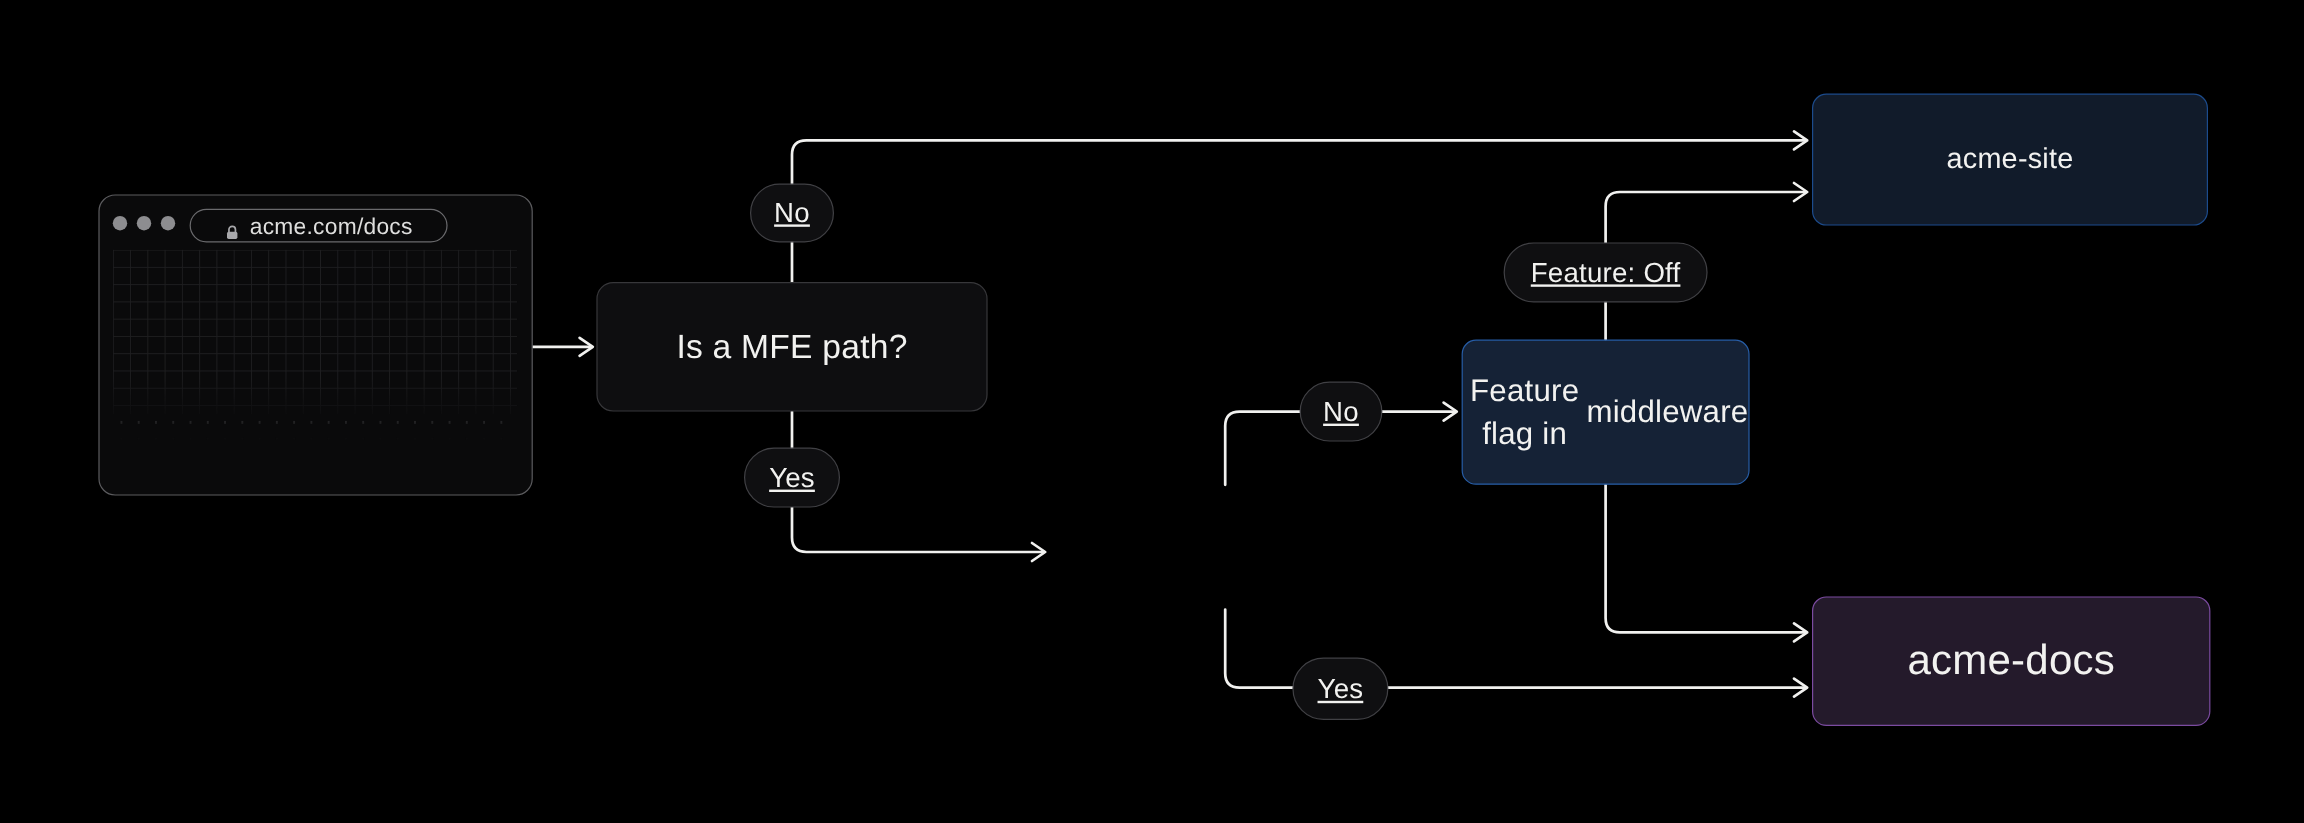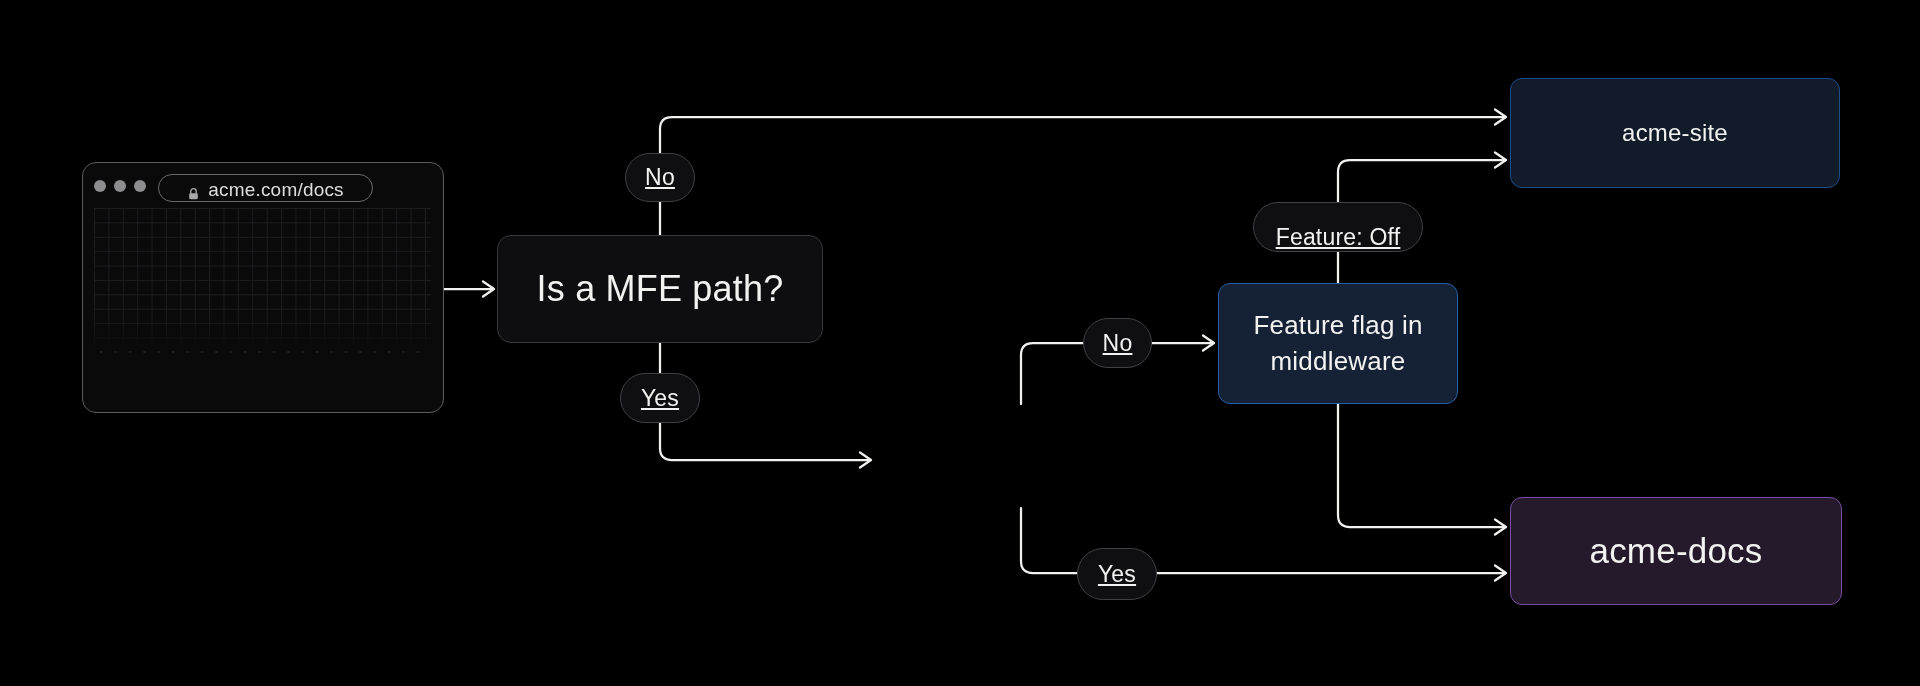--- a/index.html
+++ b/index.html
@@ -43,40 +43,40 @@
     mask-image:linear-gradient(to bottom,#000 78%,rgba(0,0,0,.45) 92%,rgba(0,0,0,.2) 100%);}
   .griddots{position:absolute;left:11px;top:182px;width:337px;height:22px;
     background-image:radial-gradient(circle,#2c2c2e 1px,transparent 1.2px);
     background-size:14.4px 14px;
     -webkit-mask-image:linear-gradient(to bottom,#000,transparent);
     mask-image:linear-gradient(to bottom,#000,transparent);}
 
   
   .node{display:flex;align-items:center;justify-content:center;text-align:center;
     border-radius:14px;letter-spacing:.2px;}
-  .node.dark{background:var(--node-fill);border:1px solid var(--node-border);font-size:36px;}
+  .node.dark{background:var(--node-fill);border:1px solid var(--node-border);font-size:28px;}
   .node.site{background:var(--site-fill);border:1.5px solid var(--site-border);border-radius:12px;font-size:24px;}
   .node.middleware{background:var(--middleware-fill);border:1.5px solid var(--middleware-border);
-    border-radius:12px;font-size:26px;line-height:1.35;flex-direction:column;}
+    border-radius:12px;font-size:26px;line-height:1.35;flex-direction:row;}
   .node.docs{background:var(--docs-fill);border:1.5px solid var(--docs-border);border-radius:12px;font-size:35px;}
 
   .q1{left:497px;top:235px;width:326px;height:108px;}
   .q2{left:875px;top:404px;width:291px;height:104px;}
   .mw{left:1218px;top:283px;width:240px;height:121px;}
   .site{left:1510px;top:78px;width:330px;height:110px;}
   .docs{left:1510px;top:497px;width:332px;height:108px;}
 
   
   .pill{background:var(--pill-fill);border:1.5px solid var(--pill-border);border-radius:26px;
     display:flex;align-items:center;justify-content:center;font-size:23px;letter-spacing:.2px;white-space:nowrap;text-decoration:underline;}
   .pill.no1{left:625px;top:153px;width:70px;height:49px;}
   .pill.yes1{left:620px;top:373px;width:80px;height:50px;}
   .pill.no2{left:1083px;top:318px;width:69px;height:50px;}
   .pill.yes2{left:1077px;top:548px;width:80px;height:52px;}
-  .pill.foff{left:1253px;top:202px;width:170px;height:50px;align-items:flex-end;}
+  .pill.foff{left:1253px;top:202px;width:170px;height:50px;}
   .pill.fon{left:1253px;top:435px;width:170px;height:50px;}
 </style>
 </head>
 <body>
 
 <div class="stage">
 
   <svg class="connectors" width="1920" height="686" viewBox="0 0 1920 686">
     <path d="M 444 289 H 492"></path>
     <path d="M 483 281.5 L 494 289 L 483 296.5"></path>

